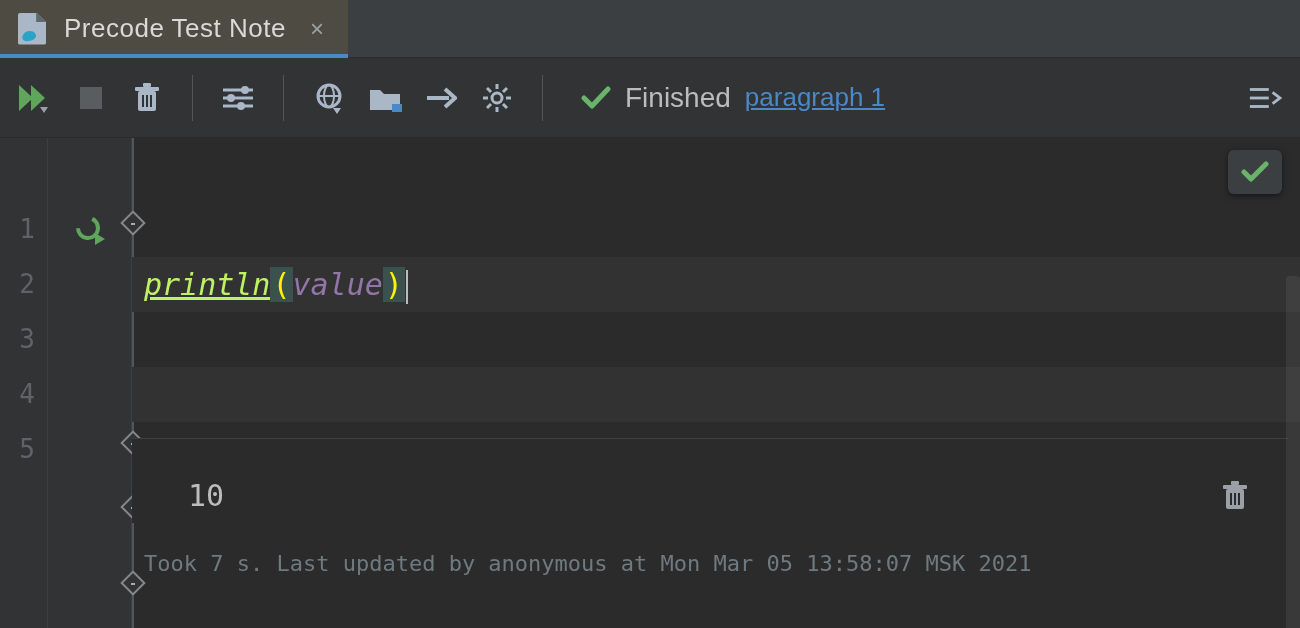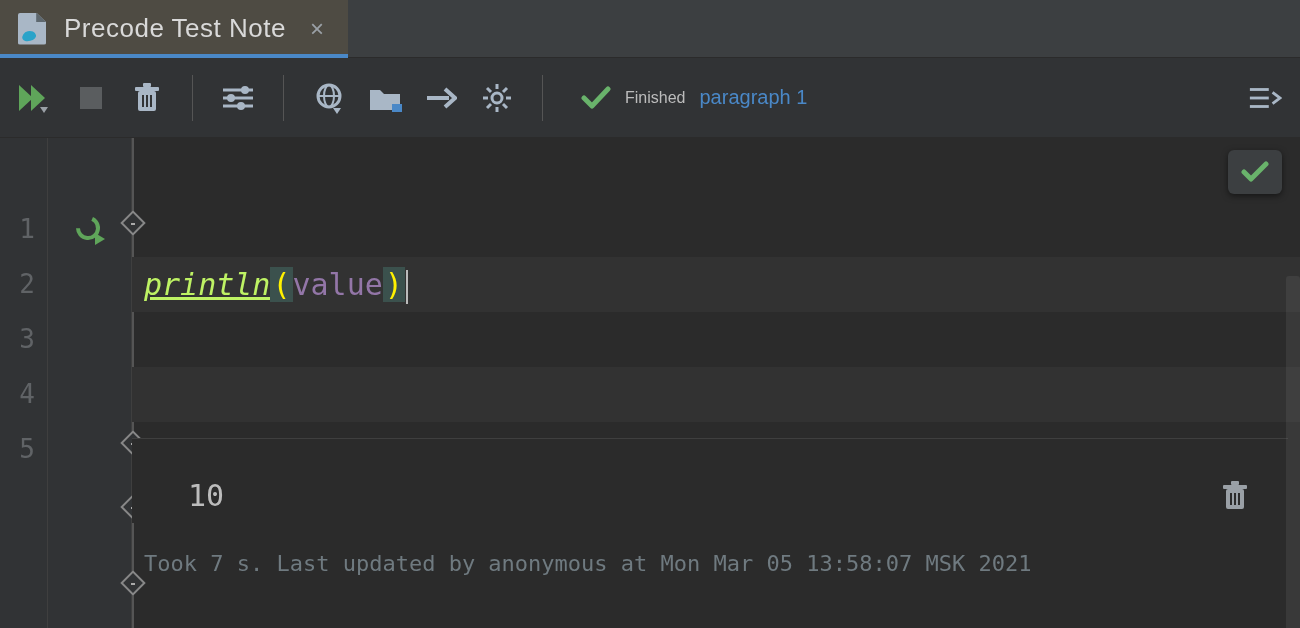--- a/index.html
+++ b/index.html
@@ -16,43 +16,43 @@
   .tab .file-icon .dot { position:absolute; left:4px; bottom:4px; width:14px; height:10px; background:#2aa3c9; border-radius:50% 50% 50% 50% / 60% 60% 40% 40%; transform: rotate(-15deg); }
   .tab-title { color:#d9d9d9; font-size: 26px; letter-spacing: .5px; }
   .tab-close { color:#9aa0a6; font-size: 24px; padding:0 6px; }
 
   
   .toolbar { height: 80px; background: #313335; display:flex; align-items:center; padding: 0 18px; gap: 22px; border-bottom: 1px solid #2b2b2b; position:relative; }
   .tb-btn { width: 34px; height: 34px; display:flex; align-items:center; justify-content:center; color:#a9b7c6; }
   .tb-sep { width:1px; height:46px; background:#555; margin: 0 6px; }
   .status-wrap { display:flex; align-items:center; gap: 14px; margin-left: 10px; }
   .status-check { color:#69b36b; }
-  .status-text { color:#bcbcbc; font-size: 16px; }
-  .status-link { color:#4a88c7; font-size: 20px; }
+  .status-text { color:#bcbcbc; font-size: 28px; }
+  .status-link { color:#4a88c7; font-size: 26px; text-decoration: underline; }
   .toolbar-right { margin-left:auto; display:flex; align-items:center; }
 
   
   .main { flex:1; display:flex; background:#2b2b2b; position:relative; }
   .gutter-ln { width: 48px; background:#313335; border-right: 1px solid #3f3f3f; padding-top: 64px; }
   .gutter-ln .ln { color:#606366; font-family: "Consolas","Menlo",monospace; font-size: 26px; text-align:right; padding: 0 12px; height:55px; line-height:55px; }
   .gutter-icons { width: 84px; background:#313335; border-right: 1px solid #3f3f3f; padding-top: 64px; position:relative; }
   .gutter-icons .line-slot { height:55px; display:flex; align-items:center; justify-content:center; }
   .fold-col { width: 0; position:relative; }
   .fold-line { position:absolute; top:0; bottom:0; left:0; width:2px; background:#555; }
   .fold-handle { position:absolute; left:-8px; width:18px; height:18px; border:2px solid #888; background:#313335; transform: rotate(45deg); }
   .fold-handle.minus::after { content:""; position:absolute; inset:5px; border-top:2px solid #aaa; transform: rotate(-45deg) translateY(2px); }
 
   .editor { flex:1; padding-top: 64px; position:relative; font-family: "Consolas","Menlo",monospace; font-size: 30px; }
   .code-line { height:55px; line-height:55px; padding-left: 12px; color:#a9b7c6; white-space:pre; }
   .code-line.hl { background:#323232; }
   .tok-magic { color:#bbbbbb; font-family: "Consolas","Menlo",monospace; }
   .tok-idx { color:#9b9da0; font-weight: bold; }
   .tok-fn { color:#bef264; font-style: italic; text-decoration: underline; }
   .tok-paren { background:#3b514d; color:#fff200; padding:0 2px; }
-  .tok-arg { color:#9376a8; }
+  .tok-arg { color:#9376a8; font-style: italic; }
   .caret { display:inline-block; width:2px; height:34px; background:#bbbbbb; vertical-align:middle; margin-left:1px; }
 
   
   .output-block { position:absolute; left:0; right:12px; top: 300px; }
   .out-divider { height:30px; border-top:1px solid #3f3f3f; background:#2b2b2b; }
   .out-row { display:flex; align-items:center; height:55px; padding-left: 56px; background:#2b2b2b; }
   .out-val { color:#bcbcbc; font-family: "Consolas","Menlo",monospace; font-size: 30px; }
   .out-trash { margin-left:auto; margin-right: 40px; color:#9aa0a6; }
   .out-meta { color:#6f7a80; font-size: 22px; padding-left: 12px; margin-top: 28px; }
 

